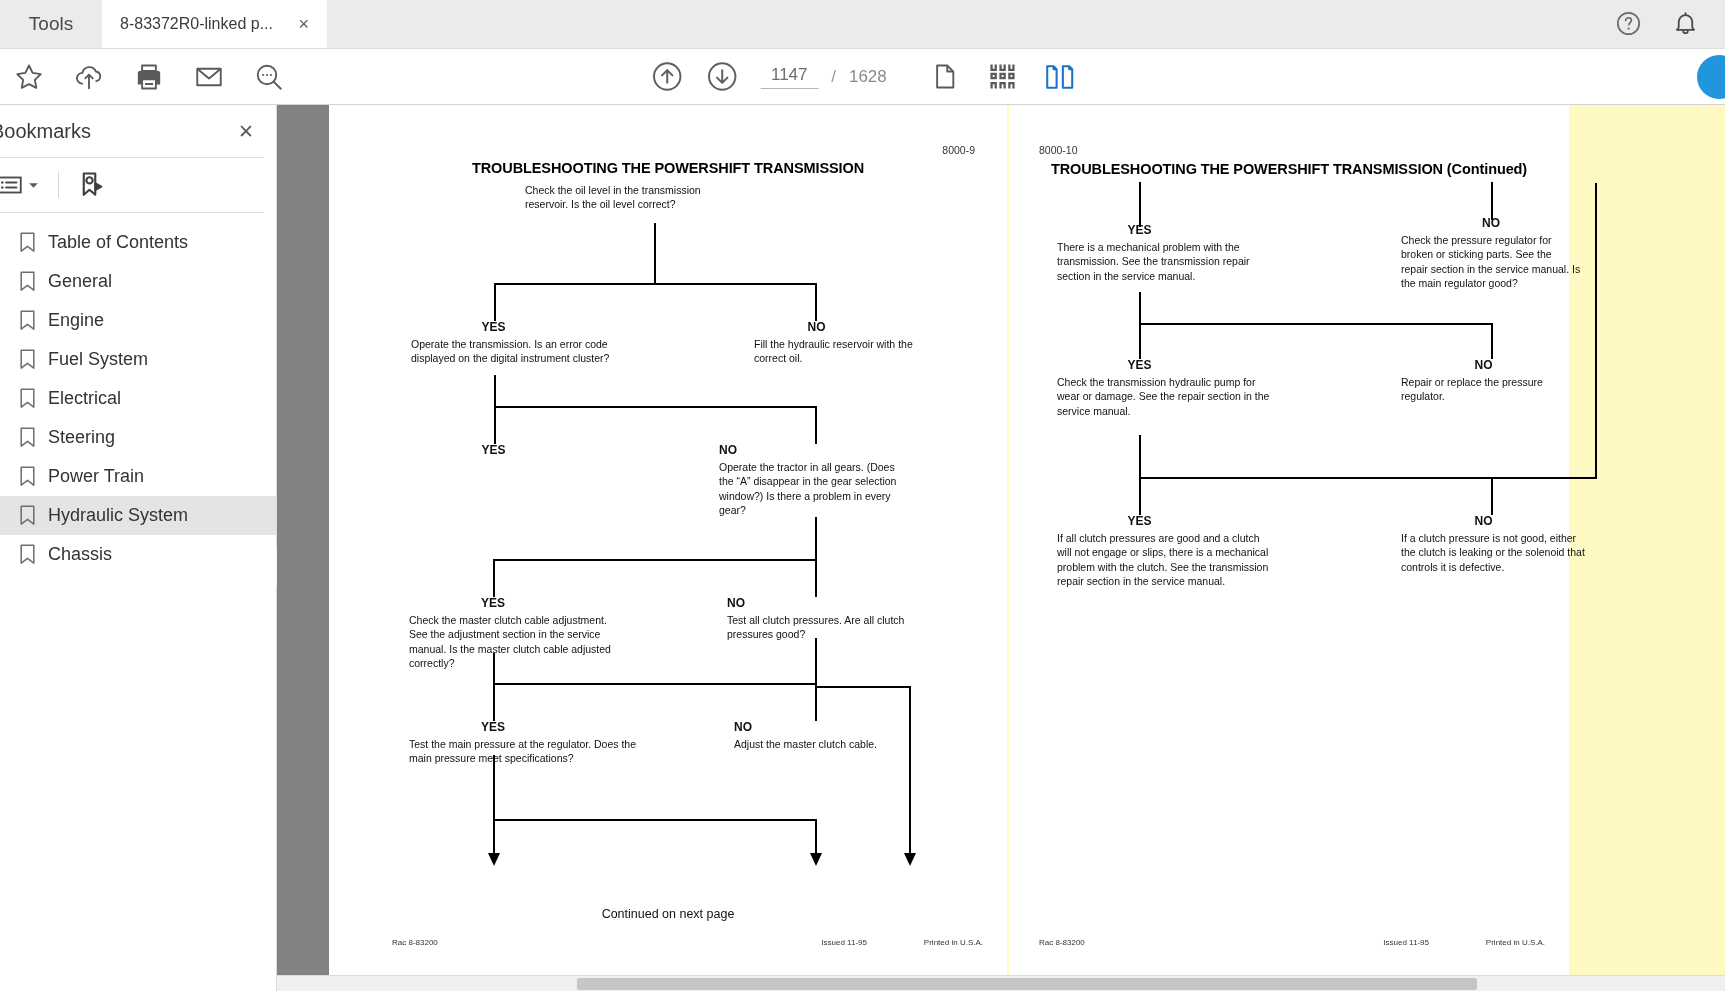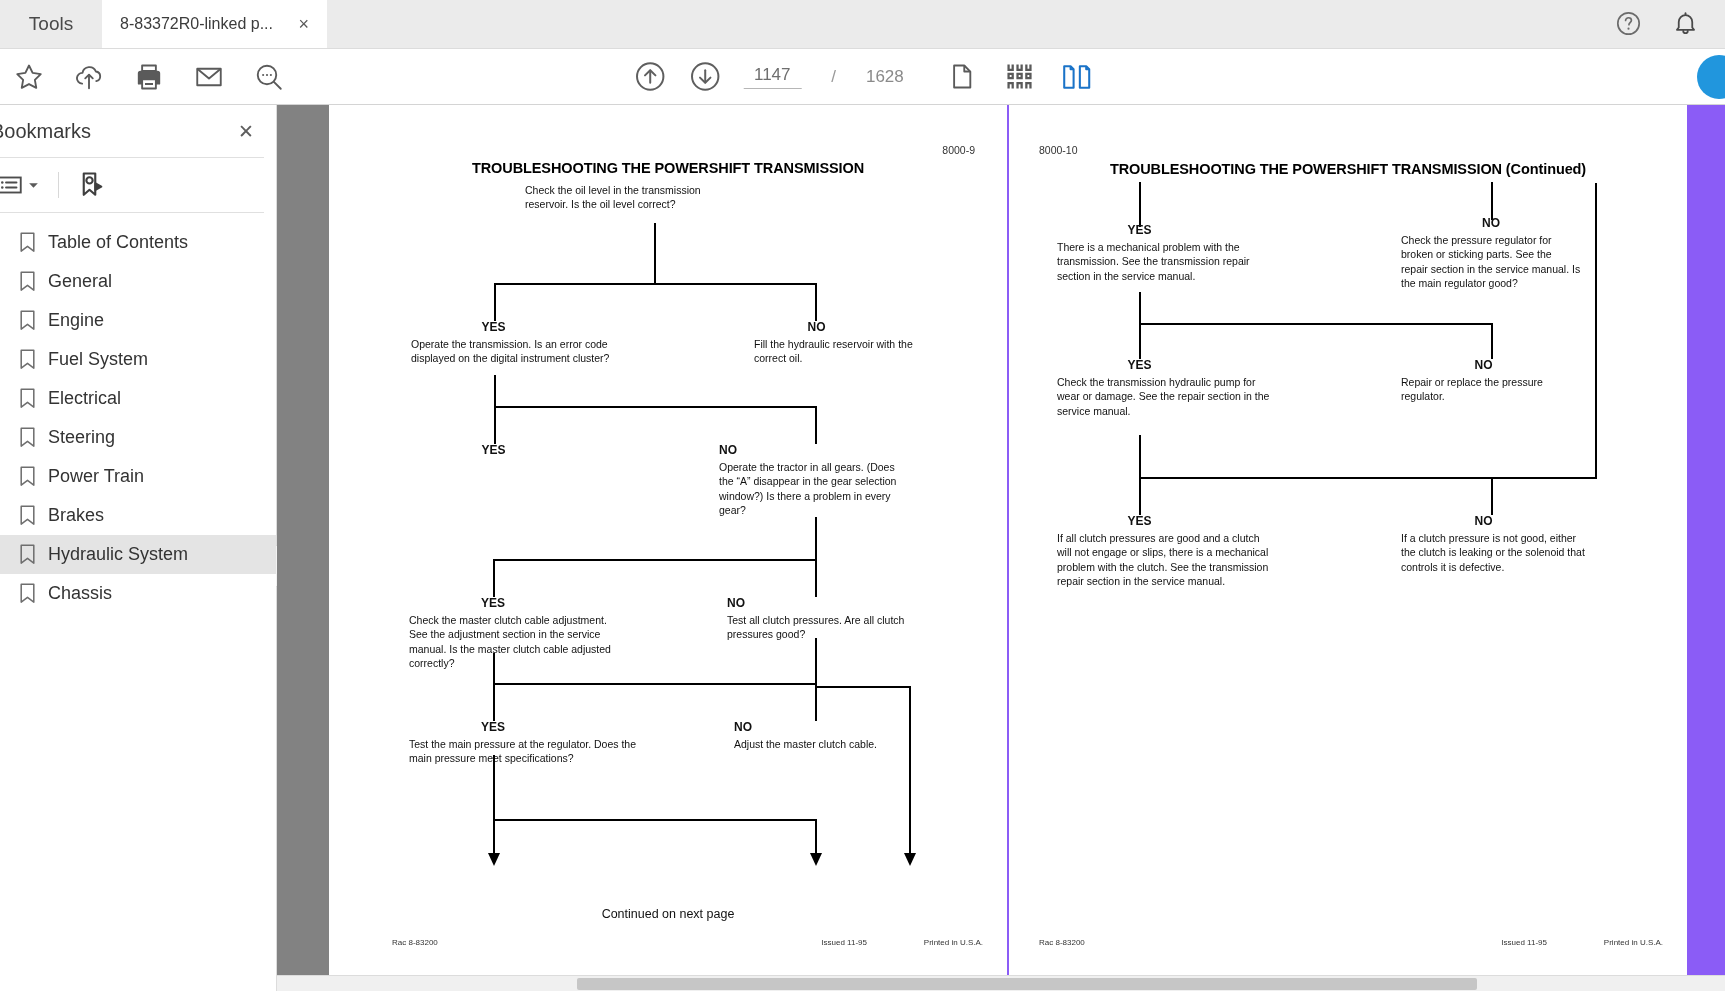--- a/index.html
+++ b/index.html
@@ -58,21 +58,21 @@
   }
   .toolbar-left {
     display: flex; align-items: center; gap: 30px;
     padding-left: 14px;
   }
   .toolbar-center {
     position: absolute; left: 50%; transform: translateX(-50%);
     display: flex; align-items: center; gap: 22px;
   }
   .pagebox {
-    display: flex; align-items: center; gap: 30px;
+    display: flex; align-items: center; gap: 13px;
     font-size: 17px; color: #7a7a7a;
   }
   .page-input {
     width: 58px; text-align: center;
     border: none; border-bottom: 1px solid #b6b6b6;
     font-size: 17px; color: #6e6e6e; background: transparent;
     font-family: "Liberation Sans", sans-serif;
     padding-bottom: 3px; outline: none;
   }
   .page-total { font-size: 17px; color: #8a8a8a; }
@@ -128,36 +128,36 @@
   .collapse-handle {
     position: absolute; right: -11px; top: 440px;
     width: 11px; height: 42px; background: #f2f2f2;
     border: 1px solid #d6d6d6; border-left: none;
     display: flex; align-items: center; justify-content: center;
     cursor: pointer;
   }
 
   
   .viewport {
-    flex: 1; background: #8b5cf6;
+    flex: 1; background: #fef9c3;
     display: flex; position: relative;
     overflow: hidden;
   }
   .vp-gutter { width: 52px; background: #828282; flex-shrink: 0; }
   .pages-wrap { display: flex; flex: 1; padding-top: 0; }
 
   .page {
     background: #ffffff;
     position: relative;
     height: 886px;
     font-family: "Liberation Sans", sans-serif;
     color: #000;
   }
   .page-left { width: 678px; margin-right: 2px; }
-  .page-right { width: 678px; }
+  .page-right { width: 560px; }
 
   .pg-marker {
     position: absolute; font-size: 10.5px; color: #333;
   }
   .pg-title {
     position: absolute; font-weight: bold; font-size: 14.5px;
     color: #000; white-space: nowrap; letter-spacing: -0.1px;
   }
 
   .node {
@@ -407,28 +407,20 @@
           <span class="bm-label">Steering</span>
         </div>
         <div class="bm-item">
           <span class="bm-icon">
             <svg width="17" height="21" viewBox="0 0 14 18" fill="none" stroke="#6e6e6e" stroke-width="1.3" stroke-linejoin="round">
               <path d="M1.6 1h10.8v15.4L7 12.3l-5.4 4.1z"></path>
             </svg>
           </span>
           <span class="bm-label">Power Train</span>
         </div>
-        <div class="bm-item">
-          <span class="bm-icon">
-            <svg width="17" height="21" viewBox="0 0 14 18" fill="none" stroke="#6e6e6e" stroke-width="1.3" stroke-linejoin="round">
-              <path d="M1.6 1h10.8v15.4L7 12.3l-5.4 4.1z"></path>
-            </svg>
-          </span>
-          <span class="bm-label">Brakes</span>
-        </div>
         <div class="bm-item selected">
           <span class="bm-icon">
             <svg width="17" height="21" viewBox="0 0 14 18" fill="none" stroke="#6e6e6e" stroke-width="1.3" stroke-linejoin="round">
               <path d="M1.6 1h10.8v15.4L7 12.3l-5.4 4.1z"></path>
             </svg>
           </span>
           <span class="bm-label">Hydraulic System</span>
         </div>
         <div class="bm-item">
           <span class="bm-icon">

